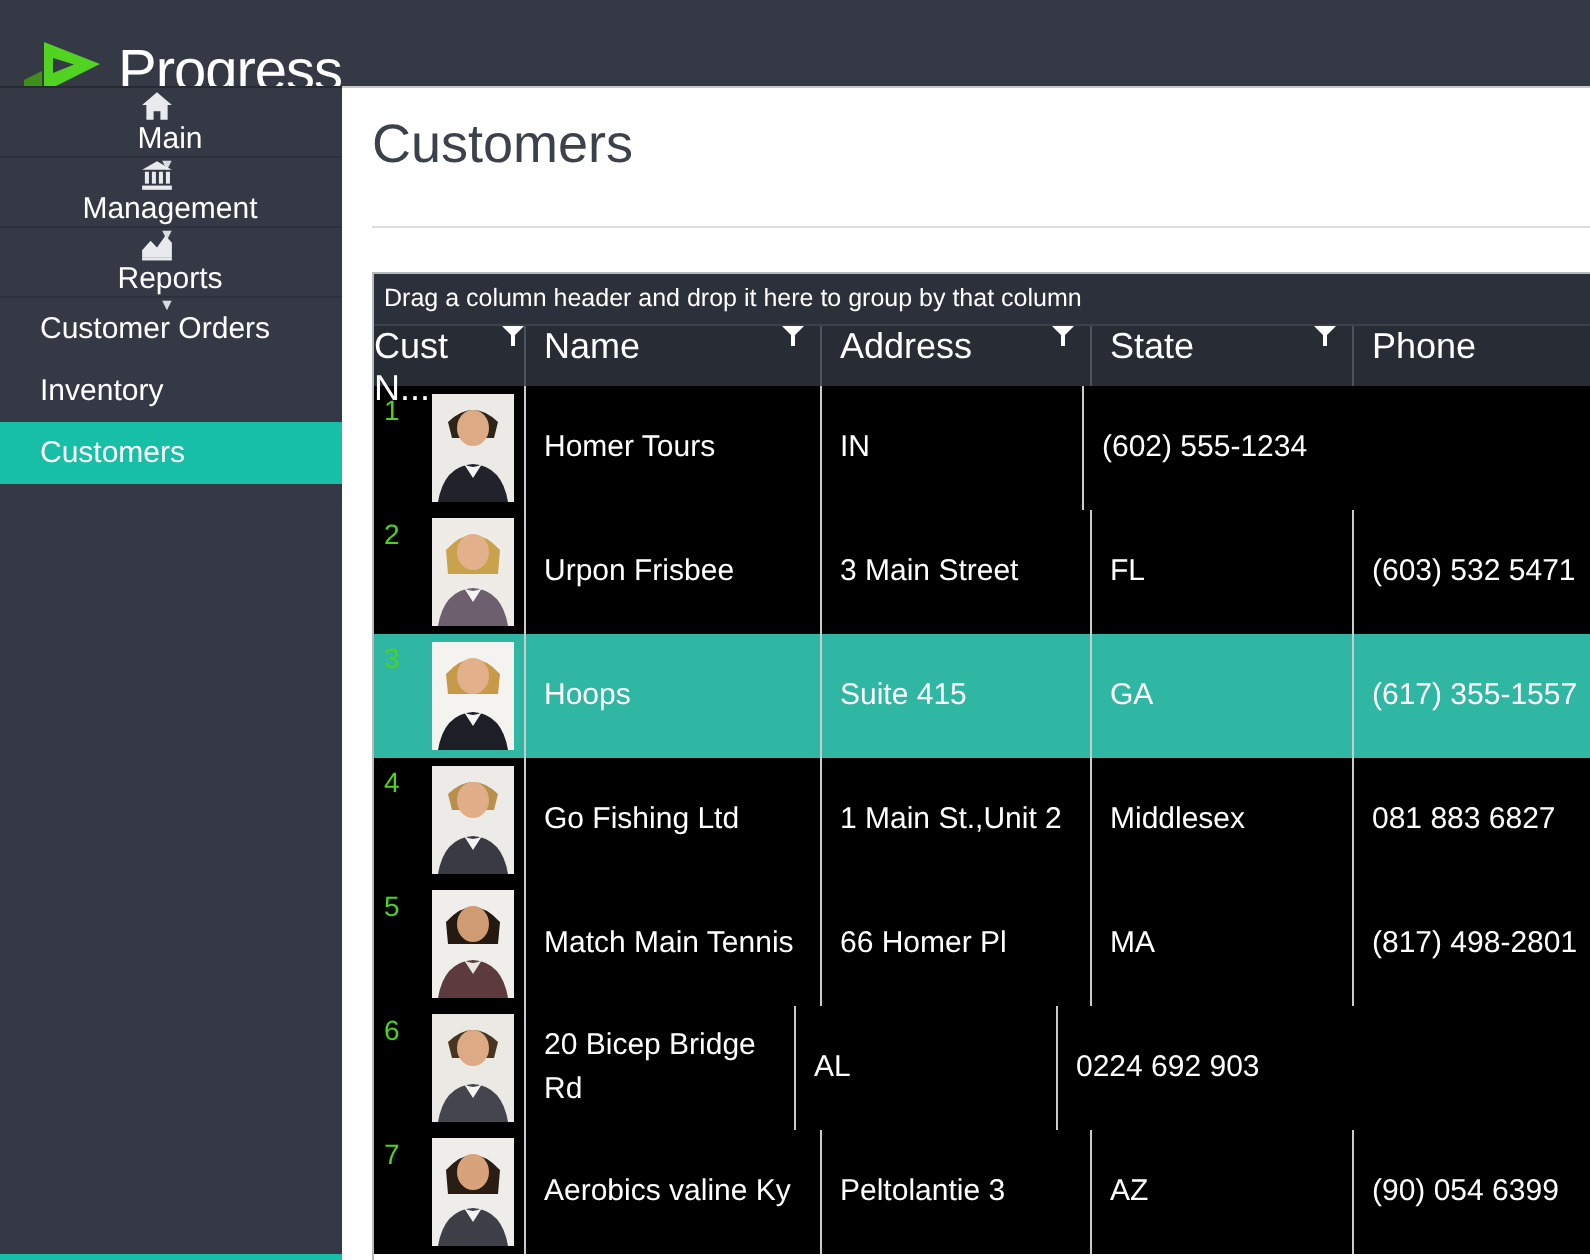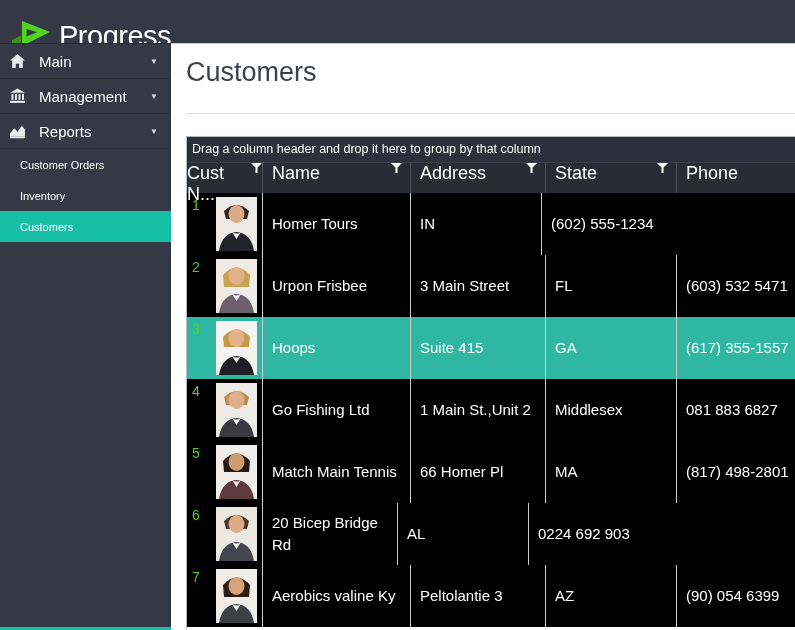--- a/index.html
+++ b/index.html
@@ -10,26 +10,26 @@
   
   .topbar { position:absolute; left:0; top:0; width:795px; height:43px;
             background:#343945; display:flex; align-items:center; }
   .logo { display:flex; align-items:flex-start; gap:6px; padding-left:9px;margin-top:31px; }
   .logo-text { color:#fff; font-size:29px; font-weight:500; letter-spacing:-0.5px; }
 
   
   .sidebar { position:absolute; left:0; top:43px; width:171px; height:587px;
              background:#343945; border-top:1px solid #262b33; }
   .nav-item { height:35px; display:flex; align-items:center; padding:0 10px 0 9px;
-              border-bottom:1px solid #2c313b; color:#fff; font-size:15px; cursor:pointer; }
+              border-bottom:1px solid #2c313b; color:#fff; font-size:15px; cursor:pointer;flex-direction:column; }
   .nav-item .nav-ic { width:17px; height:17px; margin-right:13px; flex:none; display:flex; align-items:center; }
   .nav-item .nav-label { flex:1; }
   .caret { font-size:8px; color:#d9dbdf; padding-right:3px; }
   .subnav-item { height:31px; display:flex; align-items:center; padding-left:20px;
-                 color:#fff; font-size:11px; cursor:pointer; }
+                 color:#fff; font-size:15px; cursor:pointer; }
   .subnav-item.sel { background:#16bfa6; }
   .sidebar-accent { position:absolute; left:0; bottom:0; width:171px; height:3px; background:#16bfa6; }
 
   
   .main { position:absolute; left:171px; top:43px; width:624px; height:587px;
           background:#fff; border-top:1px solid #c8c8c8; }
   .page-title { position:absolute; left:15px; top:13px; font-size:27px; font-weight:400; color:#3c424c; }
   .title-rule { position:absolute; left:15px; top:69px; width:609px; height:1px; background:#ddd; }
 
   

